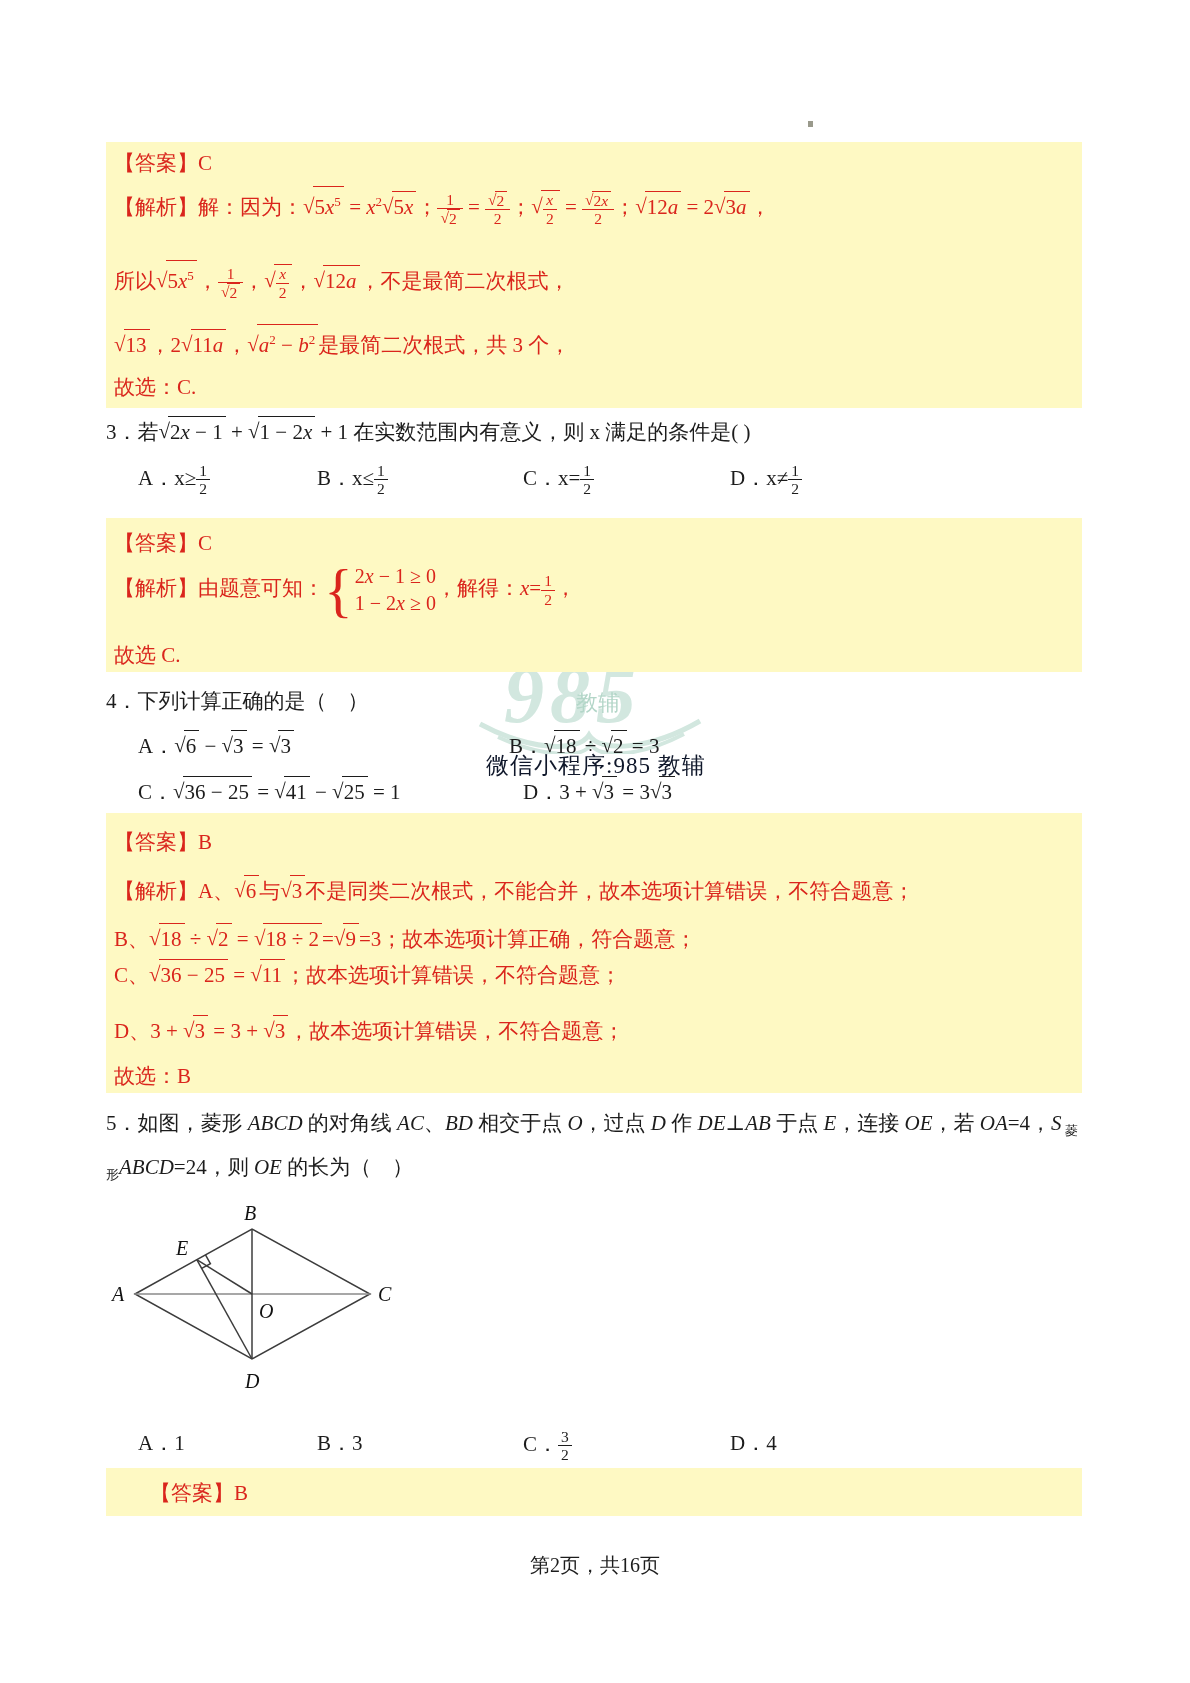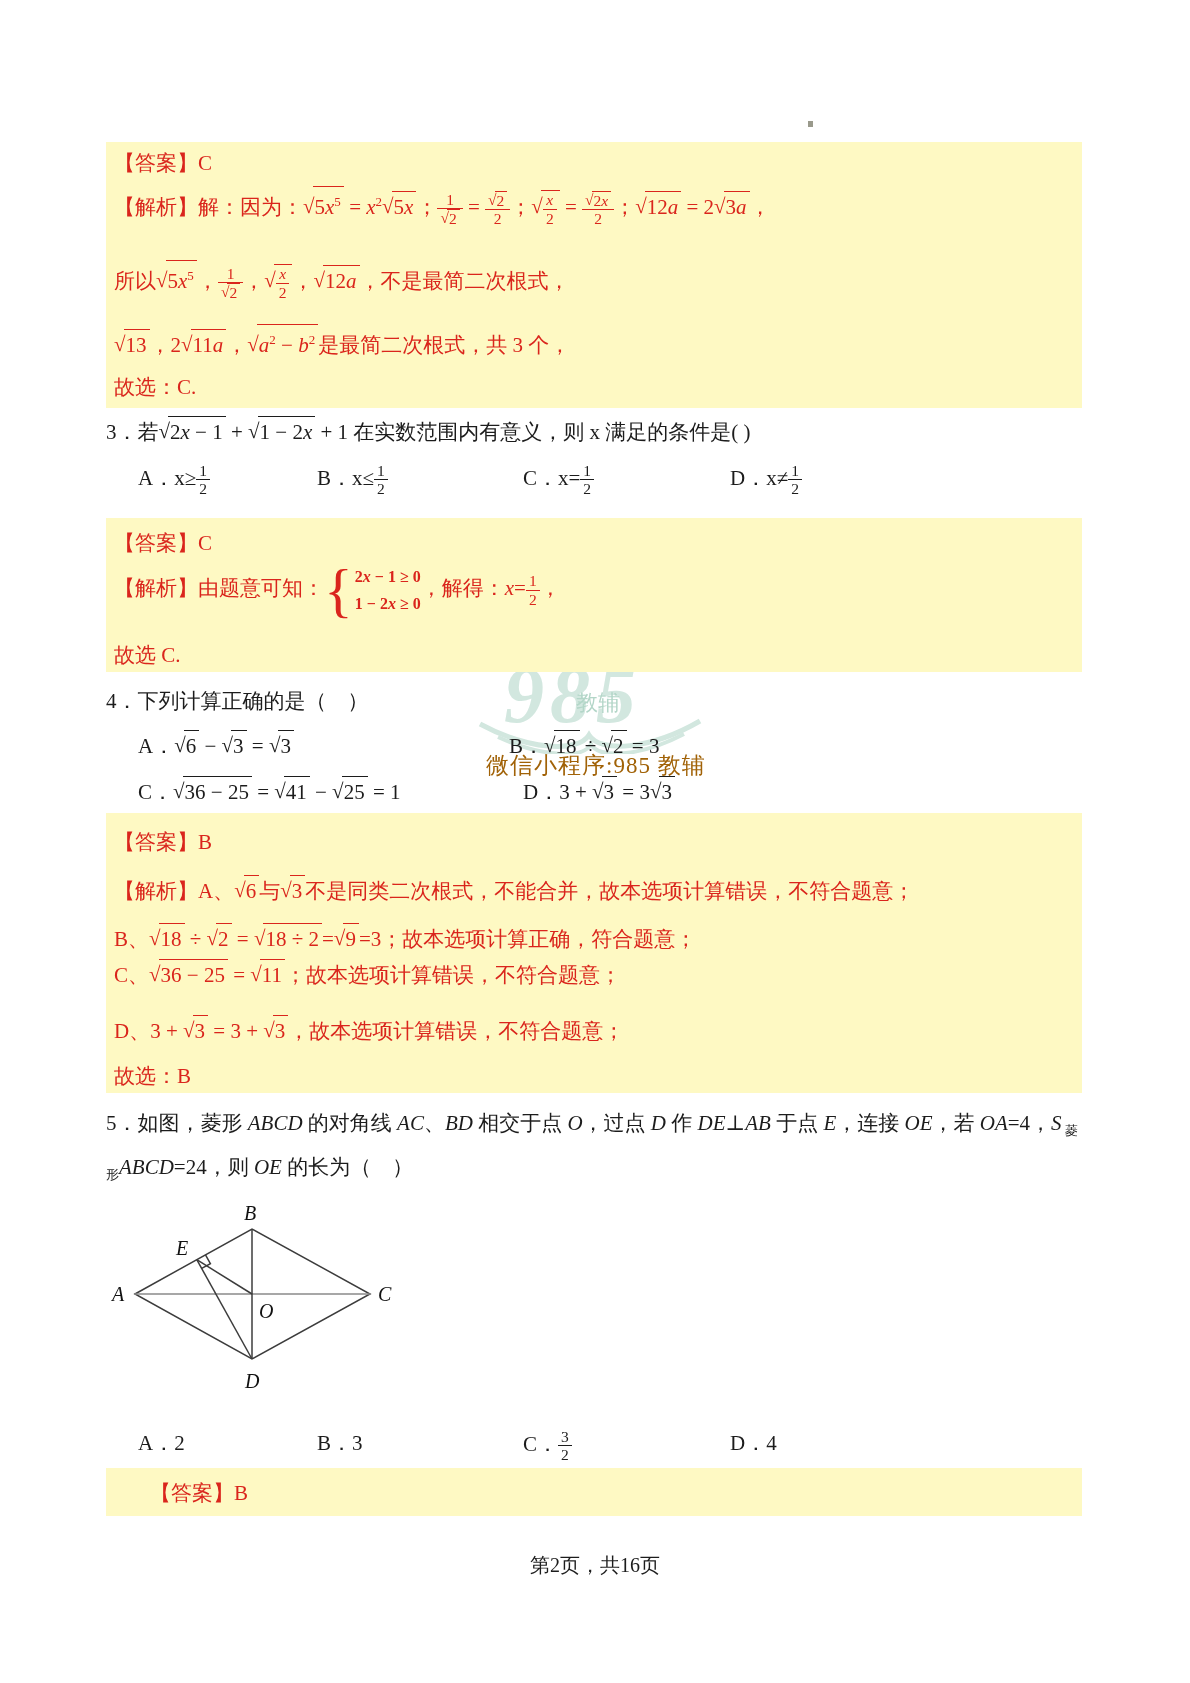--- a/index.html
+++ b/index.html
@@ -5,21 +5,21 @@
   html,body{margin:0;padding:0;}
   body{
     width:1190px;height:1683px;background:#ffffff;position:relative;
     font-family:"Liberation Serif","DejaVu Serif",serif;color:#1c1c1c;
     overflow:hidden;
   }
   .page{position:absolute;inset:0;}
   
   .wm{position:absolute;left:470px;top:636px;z-index:0;}
   .wm-caption{position:absolute;left:486px;top:750px;z-index:0;font-size:23px;
-    letter-spacing:1px;color:#a16207;white-space:nowrap;}
+    letter-spacing:1px;color:#0f172a;white-space:nowrap;}
   
   .blk{position:absolute;left:106px;width:976px;background:#fef9c3;z-index:1;}
   .blk .line{position:absolute;left:8px;}
   .line{font-size:21px;line-height:30px;margin:0;white-space:nowrap;}
   .red{color:#da251c;}
   .stem{position:absolute;left:106px;z-index:2;}
   .optrow{position:absolute;left:106px;width:976px;height:46px;z-index:2;}
   .opt{position:absolute;top:0;font-size:21px;line-height:30px;white-space:nowrap;}
   .footer{position:absolute;left:0;top:1552px;width:1190px;text-align:center;
     font-size:20px;z-index:2;margin:0;}
@@ -31,21 +31,21 @@
   .fr{display:inline-block;vertical-align:middle;text-align:center;
       font-size:0.74em;line-height:1.12;}
   .fr .fn{display:block;border-bottom:1.3px solid currentColor;padding:0 3px;}
   .fr .fd{display:block;padding:0 3px;}
   .sq{display:inline-block;white-space:nowrap;text-decoration:underline;}
   .sq .sqs{display:inline-block;margin-right:-2px;transform:translateY(-1px);}
   .sq .sqb{display:inline-block;border-top:1.6px solid currentColor;padding:0 3px 0 2px;}
   .cs{display:inline-flex;align-items:center;vertical-align:middle;}
   .cs .cbr{font-size:60px;line-height:56px;font-weight:300;margin-right:2px;}
   .cs .crows{display:inline-flex;flex-direction:column;}
-  .cs .crows .crow{display:block;line-height:27px;font-size:16px;font-weight:bold;}
+  .cs .crows .crow{display:block;line-height:27px;font-size:20px;}
   
   .figure{position:absolute;left:110px;top:1192px;z-index:2;}
   .figure .fg{stroke:#3c3c3c;stroke-width:1.5;fill:none;}
   .figure .light{stroke:#8a8a8a;stroke-width:1.3;}
   .figure text{font-size:20px;font-style:italic;fill:#111;
     font-family:"Liberation Serif","DejaVu Serif",serif;}
   .wm-num{font-size:80px;font-style:italic;font-weight:bold;fill:#d2e7df;letter-spacing:6px;
     font-family:"Liberation Serif","DejaVu Serif",serif;}
   .wm-sub{font-size:22px;fill:#b3d6c8;font-family:"Liberation Serif","DejaVu Serif",serif;}
   .wm-book{stroke:#d2e7df;fill:none;}
@@ -126,21 +126,21 @@
     <polyline class="fg" points="95.5,62.8 100.4,71.6 91.7,76.4" stroke-width="1.2"></polyline>
     <text x="134" y="28">B</text>
     <text x="66" y="63">E</text>
     <text x="2" y="109">A</text>
     <text x="149" y="126">O</text>
     <text x="268" y="109">C</text>
     <text x="135" y="196">D</text>
   </svg>
 
   <div class="optrow" style="top:1428px;">
-    <span class="opt" style="left:32px;">A．2</span>
+    <span class="opt" style="left:32px;">A．1</span>
     <span class="opt" style="left:211px;">B．3</span>
     <span class="opt" style="left:417px;">C．<span class="fr"><span class="fn">3</span><span class="fd">2</span></span></span>
     <span class="opt" style="left:624px;">D．4</span>
   </div>
 
   <section class="blk" style="top:1468px;height:48px;">
     <p class="line red" style="top:10px;left:44px;">【答案】B</p>
   </section>
 
   <p class="footer">第2页，共16页</p>

